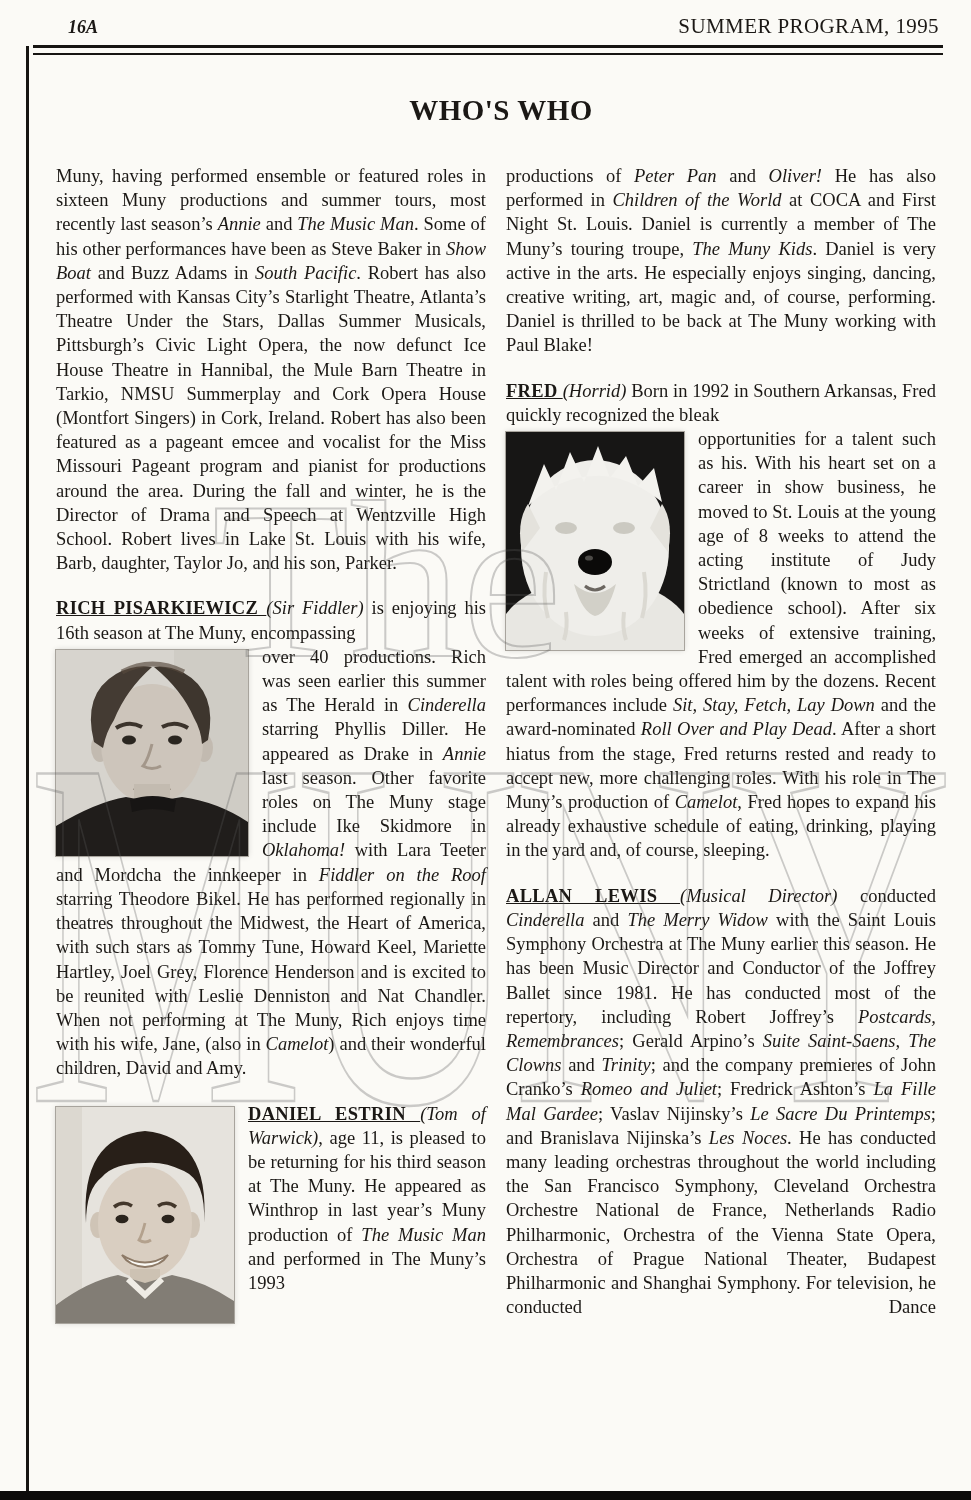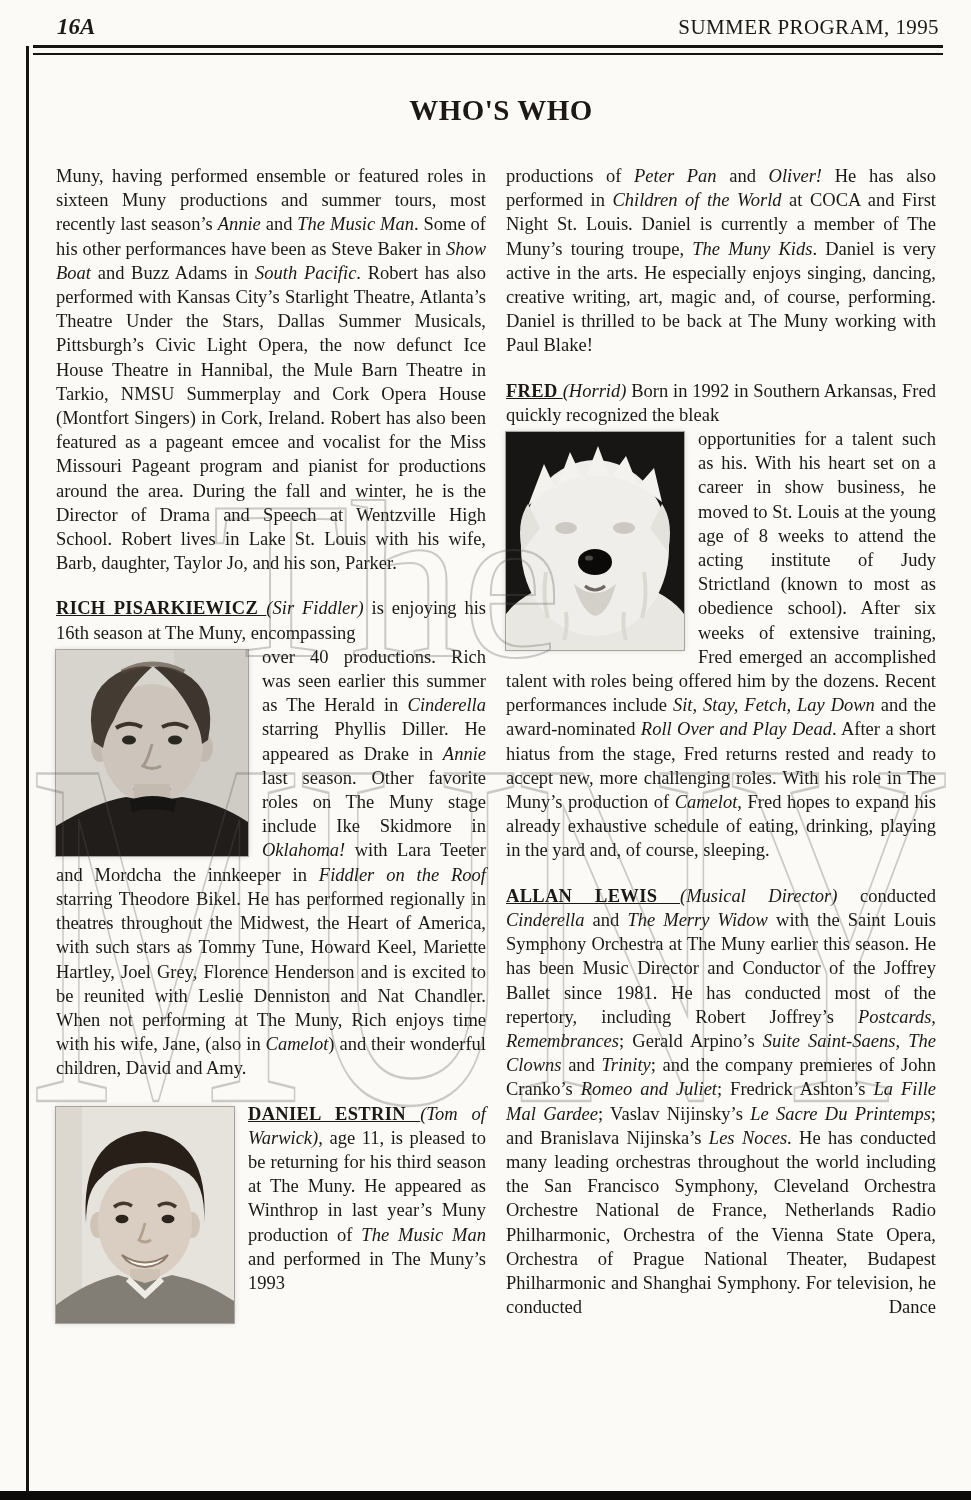--- a/index.html
+++ b/index.html
@@ -7,21 +7,21 @@
     position:relative;
     width:971px;height:1500px;
     margin:0 auto;
     background:#fbfaf6;
     overflow:hidden;
     font-family:"Liberation Serif","DejaVu Serif",serif;
     color:#1b1815;
   }
   
   .hdr{position:absolute;top:14px;left:57px;right:32px;display:flex;justify-content:space-between;align-items:baseline;}
-  .pgnum{font-size:23px;font-weight:bold;font-style:italic;}
+  .pgnum{font-size:18px;font-weight:bold;font-style:italic;margin-left:11px;}
   .issue{font-size:21px;letter-spacing:.4px;}
   .rule-double{position:absolute;top:45px;left:33px;right:28px;height:5px;border-top:3px solid #161412;border-bottom:2px solid #161412;}
   .left-rule{position:absolute;left:26px;top:46px;bottom:8px;width:3px;background:#161412;}
   .bottom-rule{position:absolute;left:0;right:0;bottom:0;height:9px;background:#0c0b0a;}
   
   .title{position:absolute;top:94px;left:56px;width:890px;text-align:center;font-size:29px;font-weight:bold;letter-spacing:.5px;margin:0;}
   
   .cols{position:absolute;top:164px;left:56px;display:flex;gap:20px;}
   .col{width:430px;}
   .para{

